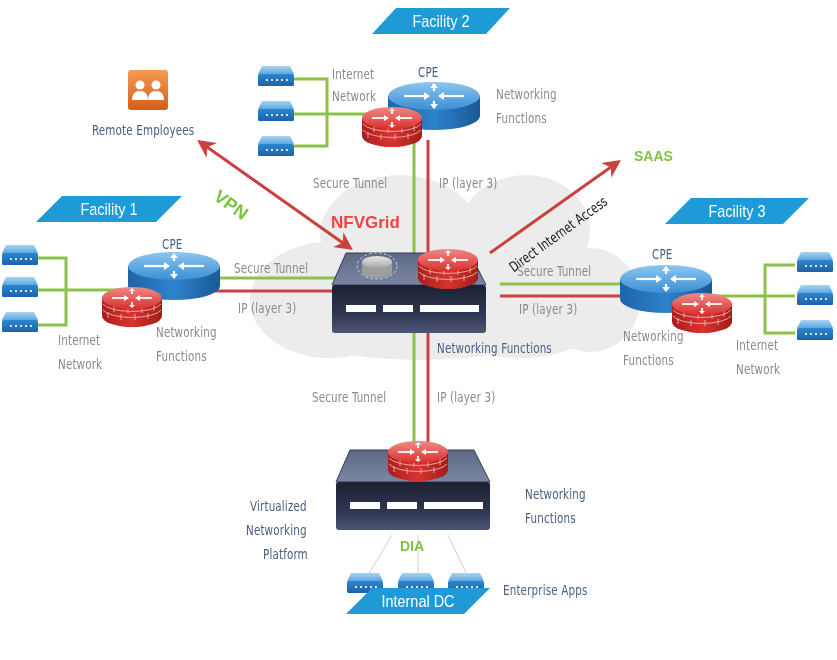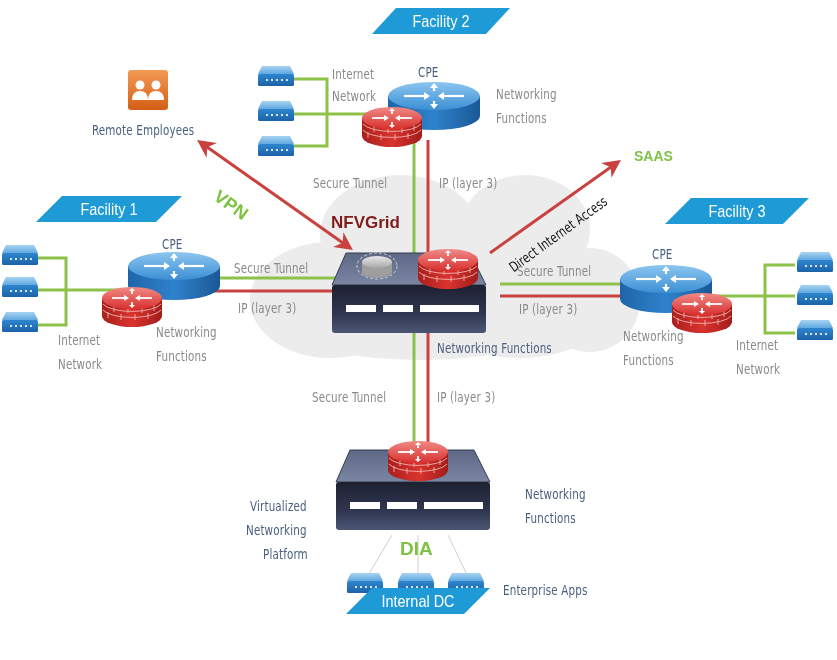--- a/index.html
+++ b/index.html
@@ -250,21 +250,21 @@
     </svg>
   <span>Internal DC</span>
 </div>
 
 <div class="lbl blue" style="left:92px;top:122px;">Remote Employees</div>
 
 <div class="big-green" style="left:222px;top:186px;font-size:18px;transform:rotate(36deg);transform-origin:left top;">VPN</div>
 
 <div class="big-green" style="left:634px;top:148px;font-size:14px;">SAAS</div>
 
-<div style="position:absolute;left:331px;top:213px;color:#7f1d1d;font-weight:bold;font-size:17px;font-family:'Liberation Sans',sans-serif;">NFVGrid</div>
+<div style="position:absolute;left:331px;top:213px;color:#ef4444;font-weight:bold;font-size:17px;font-family:'Liberation Sans',sans-serif;">NFVGrid</div>
 
 <div class="lbl" style="left:506px;top:262px;color:#111;font-size:14px;transform:rotate(-36deg) scaleX(0.82);transform-origin:left top;">Direct Internet Access</div>
 
 <div class="lbl gray" style="left:332px;top:66px;">Internet</div>
 <div class="lbl gray" style="left:332px;top:88px;">Network</div>
 <div class="lbl blue" style="left:418px;top:64px;">CPE</div>
 <div class="lbl gray" style="left:496px;top:86px;">Networking</div>
 <div class="lbl gray" style="left:496px;top:110px;">Functions</div>
 <div class="lbl gray" style="left:313px;top:175px;">Secure Tunnel</div>
 <div class="lbl gray" style="left:439px;top:175px;">IP (layer 3)</div>
@@ -287,14 +287,14 @@
 
 <div class="lbl blue" style="left:437px;top:340px;">Networking Functions</div>
 
 <div class="lbl gray" style="left:312px;top:389px;">Secure Tunnel</div>
 <div class="lbl gray" style="left:437px;top:389px;">IP (layer 3)</div>
 <div class="lbl blue" style="left:250px;top:498px;">Virtualized</div>
 <div class="lbl blue" style="left:246px;top:522px;">Networking</div>
 <div class="lbl blue" style="left:263px;top:546px;">Platform</div>
 <div class="lbl blue" style="left:525px;top:486px;">Networking</div>
 <div class="lbl blue" style="left:525px;top:510px;">Functions</div>
-<div class="big-green" style="left:400px;top:538px;font-size:19px;">DIA</div>
+<div class="big-green" style="left:400px;top:538px;font-size:14px;">DIA</div>
 <div class="lbl blue" style="left:503px;top:582px;">Enterprise Apps</div>
 
 </body></html>

